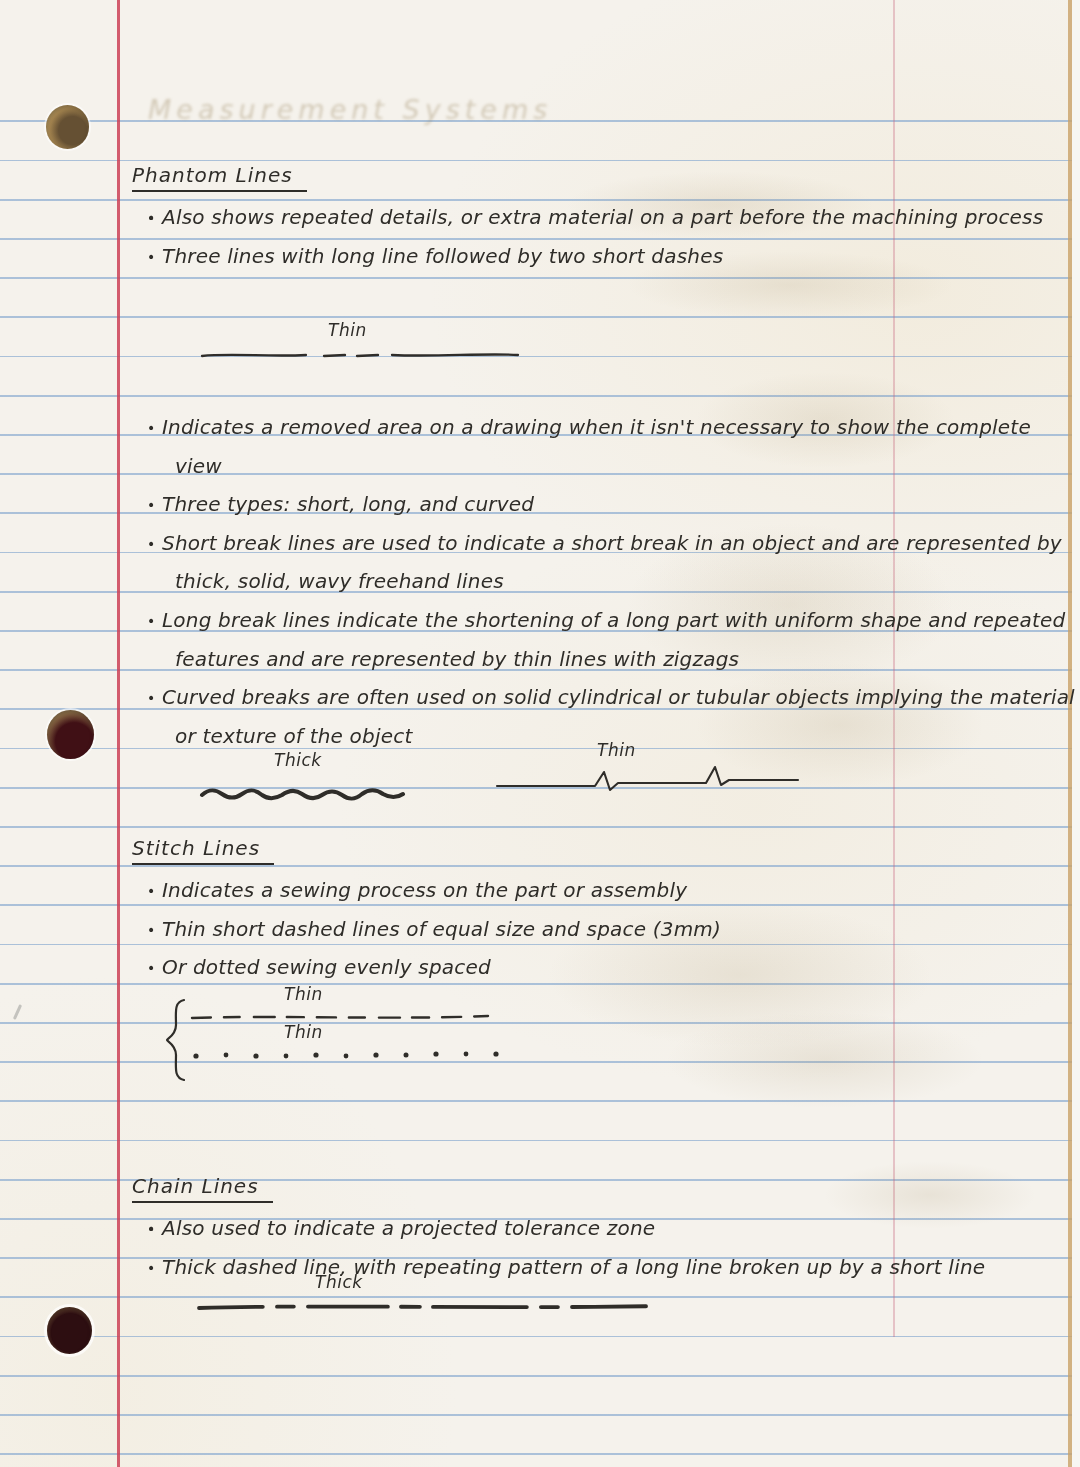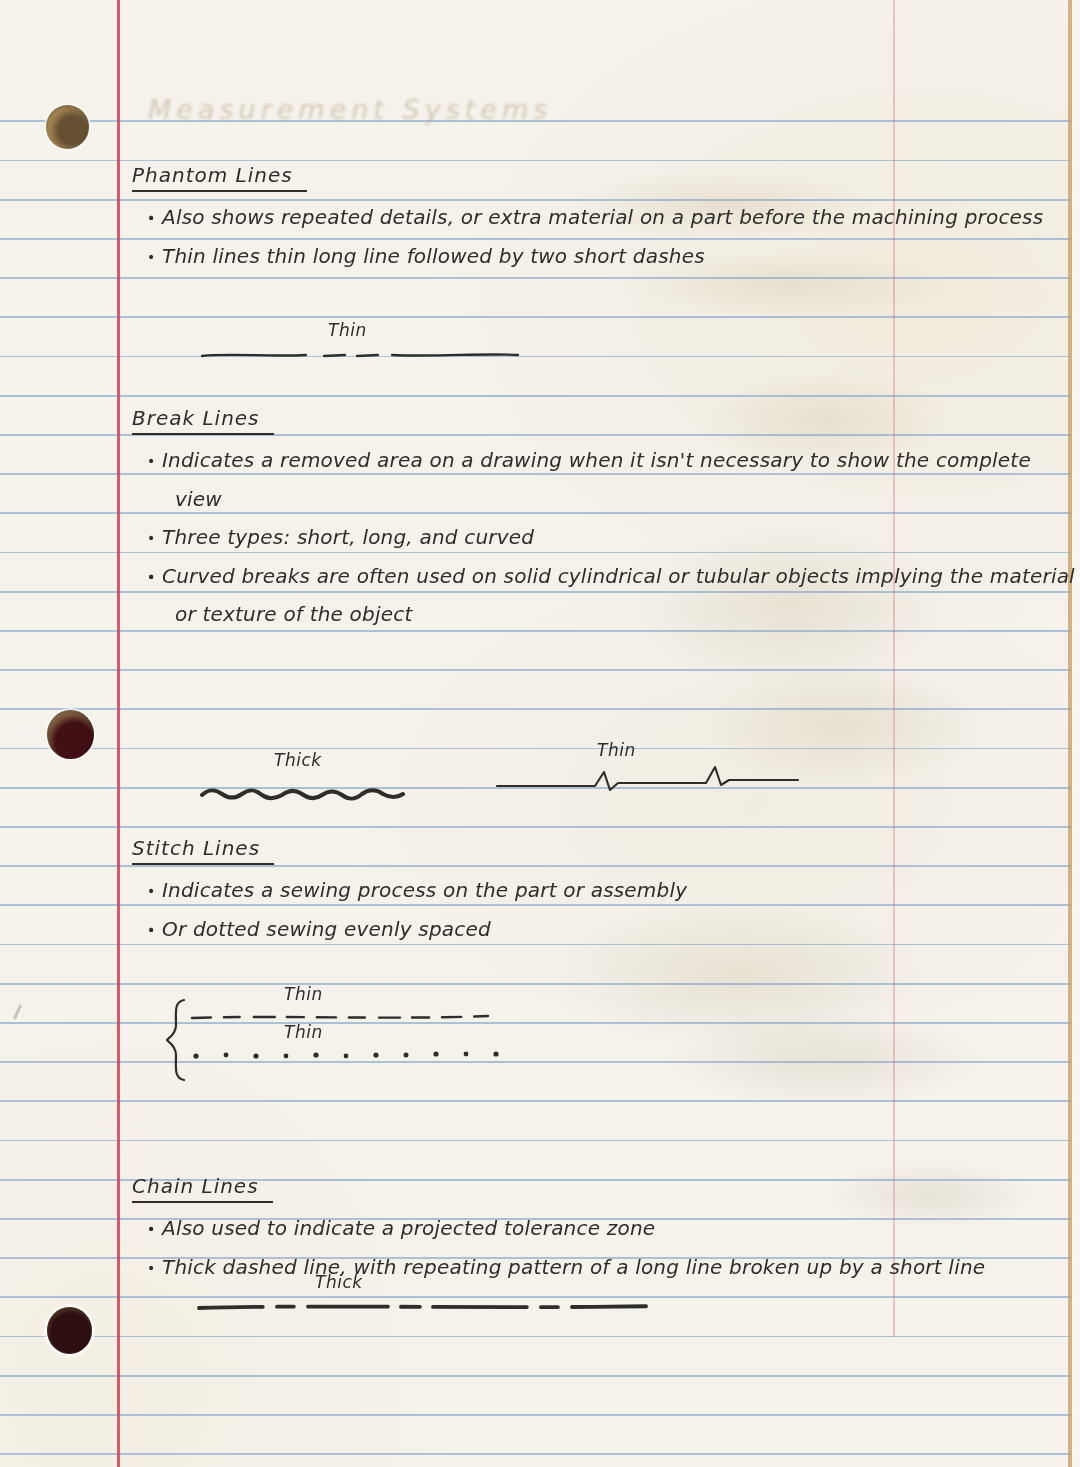--- a/index.html
+++ b/index.html
@@ -111,41 +111,40 @@
   <div class="blob" style="left:540px;top:900px;width:400px;height:150px"></div>
   <div class="blob" style="left:660px;top:1010px;width:330px;height:100px"></div>
   <div class="blob" style="left:820px;top:1160px;width:220px;height:70px"></div>
   <div class="stray-mark"></div>
 
   <section class="note-section s1">
     <h2 class="title">Phantom Lines</h2>
     <ul class="bullets">
       <li class="bullet"><span class="dot">•</span></li>
       <li class="bullet"><span class="dot">•</span><span>Also shows repeated details, or extra material on a part before the machining process</span></li>
-      <li class="bullet"><span class="dot">•</span><span>Thin lines thin long line followed by two short dashes</span></li>
+      <li class="bullet"><span class="dot">•</span><span>Three lines with long line followed by two short dashes</span></li>
     </ul>
   </section>
 
   <div class="example ex-phantom">
     <span class="ex-label">Thin</span>
     <svg width="320" height="14" viewBox="0 0 320 14">
       <path d="M2,8 C30,5 70,9 106,7" fill="none" stroke="currentColor" stroke-width="2.3" stroke-linecap="round"></path>
       <path d="M124,8 l21,-1" fill="none" stroke="currentColor" stroke-width="2.3" stroke-linecap="round"></path>
       <path d="M157,8 l21,-1" fill="none" stroke="currentColor" stroke-width="2.3" stroke-linecap="round"></path>
       <path d="M192,7 C235,9 285,5 318,7" fill="none" stroke="currentColor" stroke-width="2.3" stroke-linecap="round"></path>
     </svg>
   </div>
 
   <section class="note-section s2">
-    <h2 class="title">Break Lines</h2>
     <ul class="bullets">
       <li class="bullet"><span class="dot">•</span><span>Indicates a removed area on a drawing when it isn't necessary to show the complete view</span></li>
       <li class="bullet"><span class="dot">•</span><span>Three types: short, long, and curved</span></li>
-      <li class="bullet"><span class="dot">•</span></li>
-      <li class="bullet"><span class="dot">•</span></li>
+      <li class="bullet"><span class="dot">•</span><span>Short break lines are used to indicate a short break in an object and are represented by thick, solid, wavy freehand lines</span></li>
+      <li class="bullet"><span class="dot">•</span><span>Long break lines indicate the shortening of a long part with uniform shape and repeated features and are represented by thin lines with zigzags</span></li>
       <li class="bullet"><span class="dot">•</span><span>Curved breaks are often used on solid cylindrical or tubular objects implying the material or texture of the object</span></li>
     </ul>
   </section>
 
   <div class="example ex-wavy">
     <span class="ex-label">Thick</span>
     <svg width="225" height="18" viewBox="0 0 225 18">
       <path d="M2,11 c7,-6 13,-6 20,-1 c7,5 13,5 20,0 c7,-5 13,-5 20,1 c7,5 13,4 20,0 c7,-5 13,-6 20,-1 c7,5 13,6 20,1 c7,-5 13,-5 20,0 c7,5 13,5 20,-1 c7,-5 14,-5 21,0 c7,4 14,4 20,0" fill="none" stroke="currentColor" stroke-width="4" stroke-linecap="round"></path>
     </svg>
   </div>
@@ -153,21 +152,21 @@
     <span class="ex-label">Thin</span>
     <svg width="305" height="34" viewBox="0 0 305 34">      
         <path d="M2,22 h98 l9,-14 l6,18 l8,-7 h88 l9,-16 l6,18 l8,-5 h69" fill="none" stroke="currentColor" stroke-width="2.1" stroke-linejoin="round" stroke-linecap="round"></path>
     </svg>
   </div>
 
   <section class="note-section s3">
     <h2 class="title">Stitch Lines</h2>
     <ul class="bullets">
       <li class="bullet"><span class="dot">•</span><span>Indicates a sewing process on the part or assembly</span></li>
-      <li class="bullet"><span class="dot">•</span></li>
+      <li class="bullet"><span class="dot">•</span><span>Thin short dashed lines of equal size and space (3mm)</span></li>
       <li class="bullet"><span class="dot">•</span><span>Or dotted sewing evenly spaced</span></li>
     </ul>
   </section>
 
   <div class="example ex-stitch">
     <svg class="brace" width="26" height="84" viewBox="0 0 26 84">
       <path d="M22,2 C12,4 14,14 14,27 C14,37 5,41 5,42 C5,43 14,47 14,57 C14,70 12,80 22,82" fill="none" stroke="currentColor" stroke-width="2.2" stroke-linecap="round"></path>
     </svg>
     <span class="ex-label lbl-dashed">Thin</span>
     <svg class="svg-dashed" width="300" height="10" viewBox="0 0 300 10">

